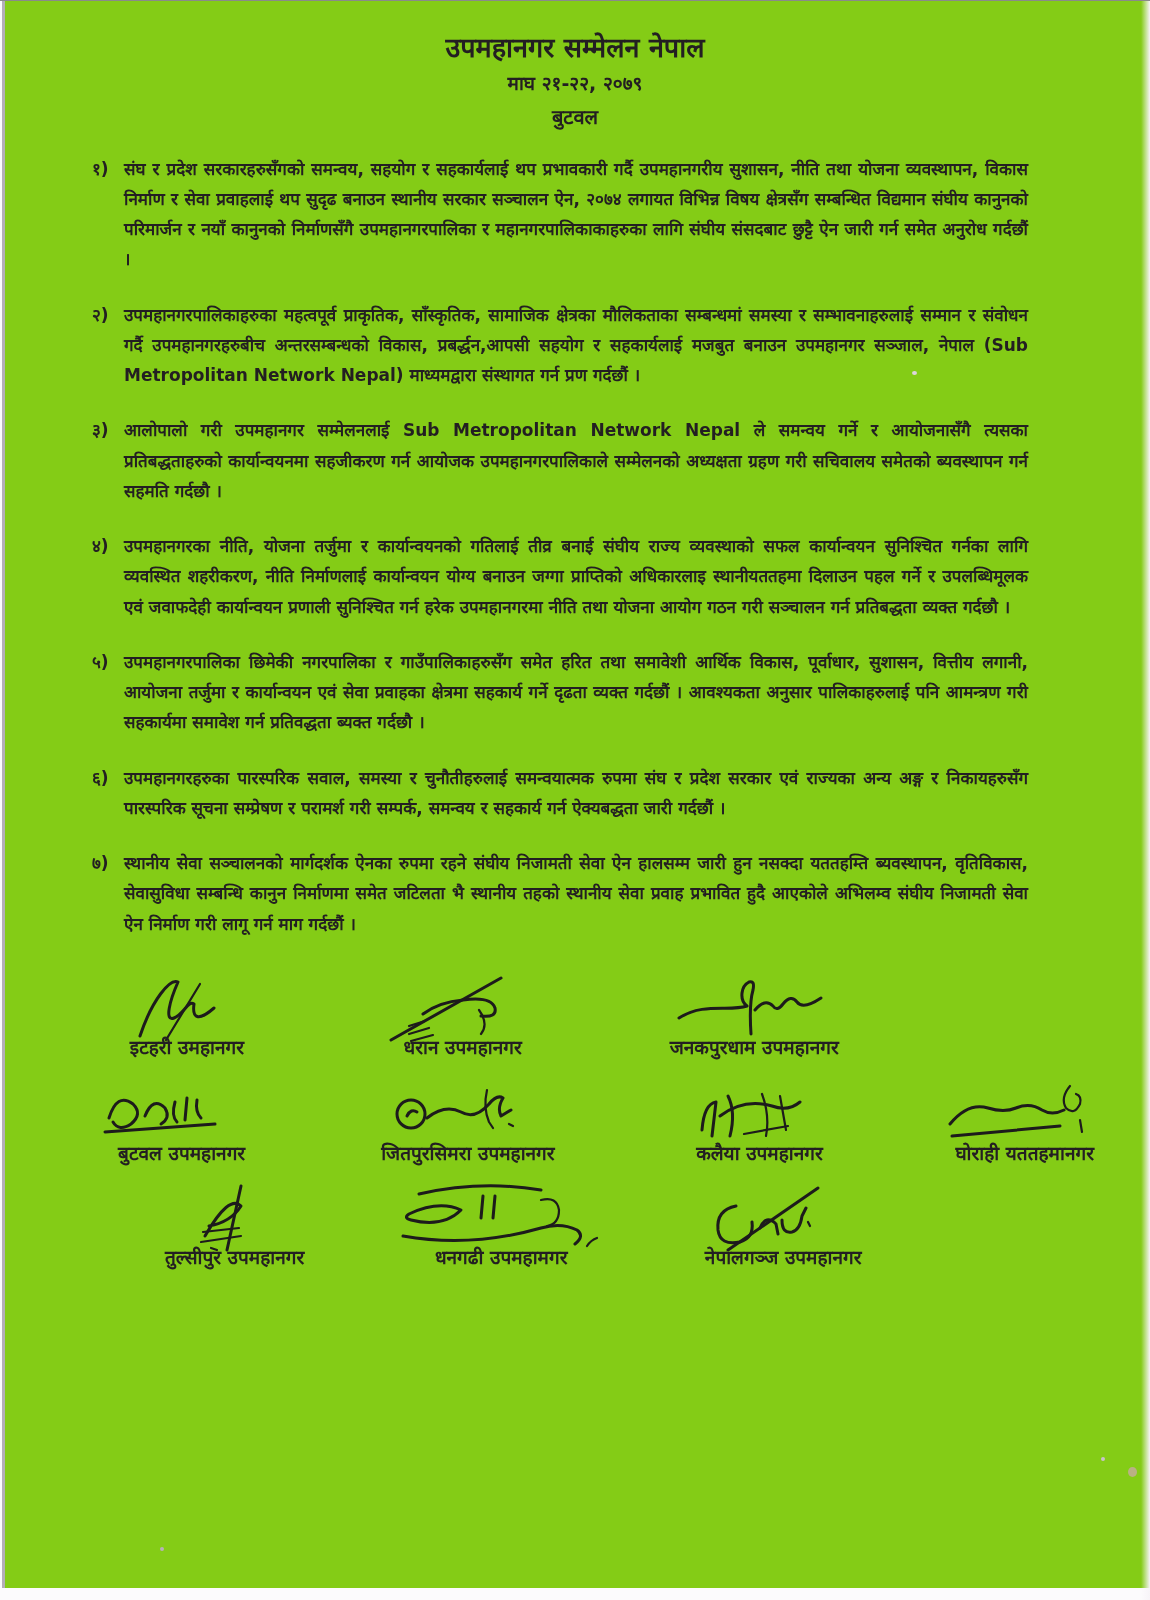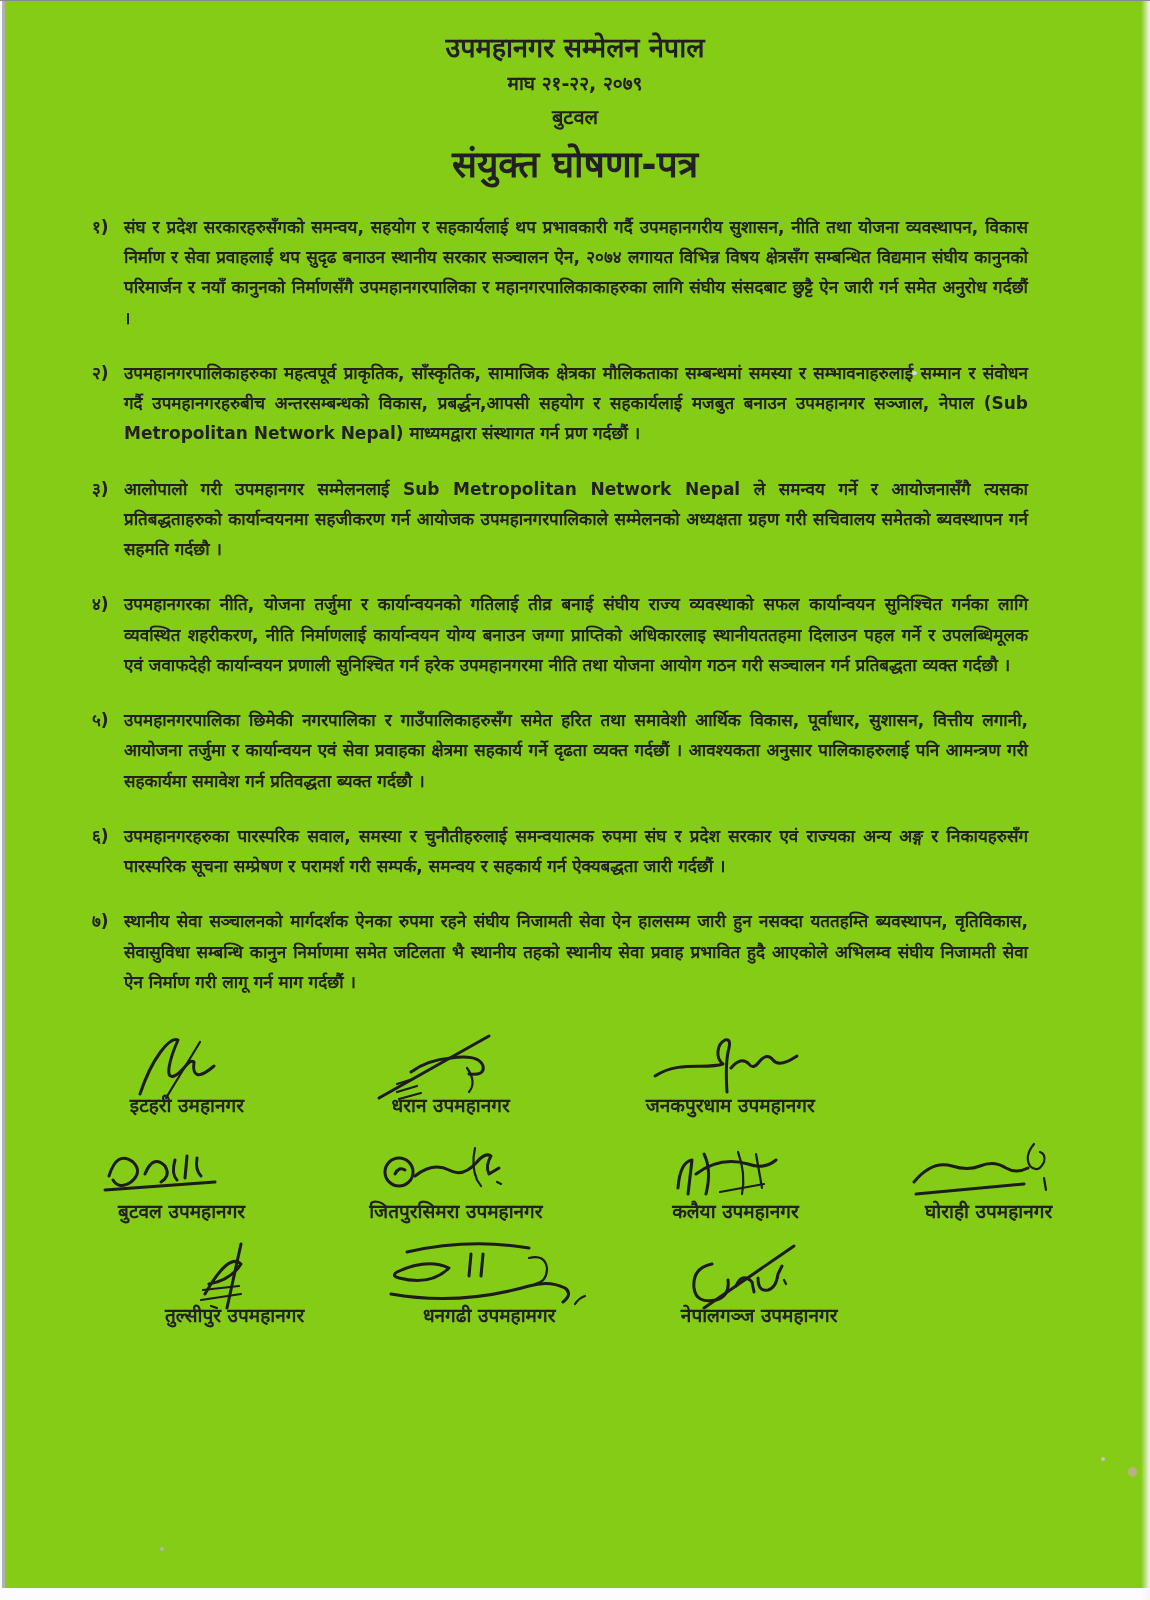--- a/index.html
+++ b/index.html
@@ -36,21 +36,21 @@
     display:flex;
     margin-bottom:25px;
     font-size:17px; font-weight:700;
     line-height:1.78;
     text-align:justify;
   }
   .para-num  { flex:0 0 32px; }
   .para-text { flex:1; }
 
   .signatures { position:relative; padding:4px 40px 0 55px; }
-  .sig-row { display:flex; align-items:flex-end; }
+  .sig-row { display:flex; align-items:flex-end;gap:12px; }
   .sig-row-1 { margin-top:2px; }
   .sig-row-2 { margin-top:16px; }
   .sig-row-3 { margin-top:14px; padding-left:110px; }
   .sig-cell { display:flex; flex-direction:column; align-items:center; }
   .sig-row-1 .sig-cell:nth-child(1){ flex:0 0 25%; }
   .sig-row-1 .sig-cell:nth-child(2){ flex:0 0 25%; }
   .sig-row-1 .sig-cell:nth-child(3){ flex:0 0 28%; }
   .sig-row-1 .sig-cell:nth-child(4){ flex:0 0 22%; }
   .sig-row-2 .sig-cell:nth-child(1){ flex:0 0 24%; }
   .sig-row-2 .sig-cell:nth-child(2){ flex:0 0 28%; }
@@ -74,21 +74,20 @@
   <div class="scan-strip-right"></div>
   <div class="speck speck-1"></div>
   <div class="speck speck-2"></div>
   <div class="speck speck-3"></div>
   <div class="speck speck-4"></div>
 
   <div class="header">
     <div class="org-nepali">उपमहानगर सम्मेलन नेपाल</div>
     <div class="date-line">माघ २१-२२, २०७९</div>
     <div class="venue-line">बुटवल</div>
-    <div class="doc-title">संयुक्त घोषणा-पत्र</div>
   </div>
 
   <div class="body-text">
     <div class="para">
       <span class="para-num">१)</span>
       <span class="para-text">संघ र प्रदेश सरकारहरुसँगको समन्वय, सहयोग र सहकार्यलाई थप प्रभावकारी गर्दै उपमहानगरीय सुशासन, नीति तथा योजना व्यवस्थापन, विकास निर्माण र सेवा प्रवाहलाई थप सुदृढ बनाउन स्थानीय सरकार सञ्चालन ऐन, २०७४ लगायत विभिन्न विषय क्षेत्रसँग सम्बन्धित विद्यमान संघीय कानुनको परिमार्जन र नयाँ कानुनको निर्माणसँगै उपमहानगरपालिका र महानगरपालिकाकाहरुका लागि संघीय संसदबाट छुट्टै ऐन जारी गर्न समेत अनुरोध गर्दछौं ।</span>
     </div>
     <div class="para">
       <span class="para-num">२)</span>
       <span class="para-text">उपमहानगरपालिकाहरुका महत्वपूर्व प्राकृतिक, साँस्कृतिक, सामाजिक क्षेत्रका मौलिकताका सम्बन्धमां समस्या र सम्भावनाहरुलाई सम्मान र संवोधन गर्दै उपमहानगरहरुबीच अन्तरसम्बन्धको विकास, प्रबर्द्धन,आपसी सहयोग र सहकार्यलाई मजबुत बनाउन उपमहानगर सञ्जाल, नेपाल (Sub Metropolitan Network Nepal) माध्यमद्वारा संस्थागत गर्न प्रण गर्दछौं ।</span>
@@ -186,21 +185,21 @@
       </div>
       <div class="sig-cell">
         <div class="sig-art">
           <svg width="170" height="72" viewBox="0 0 170 72">
             <path class="ink" d="M10,48 q18,-22 38,-16 q16,5 28,0 q14,-6 26,2 q10,6 22,0"></path>
             <path class="ink" d="M12,60 L120,50"></path>
             <path class="ink-thin" d="M130,10 q-10,12 -4,22 q8,8 14,-4 q2,-8 -4,-10"></path>
             <path class="ink-thin" d="M140,44 l2,12"></path>
           </svg>
         </div>
-        <div class="sig-label">घोराही उपमहानगर</div>
+        <div class="sig-label">घोराही यततहमानगर</div>
       </div>
     </div>
 
     <div class="sig-row sig-row-3">
       <div class="sig-cell">
         <div class="sig-art">
           <svg width="120" height="72" viewBox="0 0 120 72">
             <path class="ink" d="M52,70 L66,6"></path>
             <path class="ink" d="M30,56 Q54,14 66,26 Q56,42 34,46"></path>
             <path class="ink-thin" d="M28,52 l36,-4 m-38,14 l40,-6 m-30,12 l6,2"></path>

